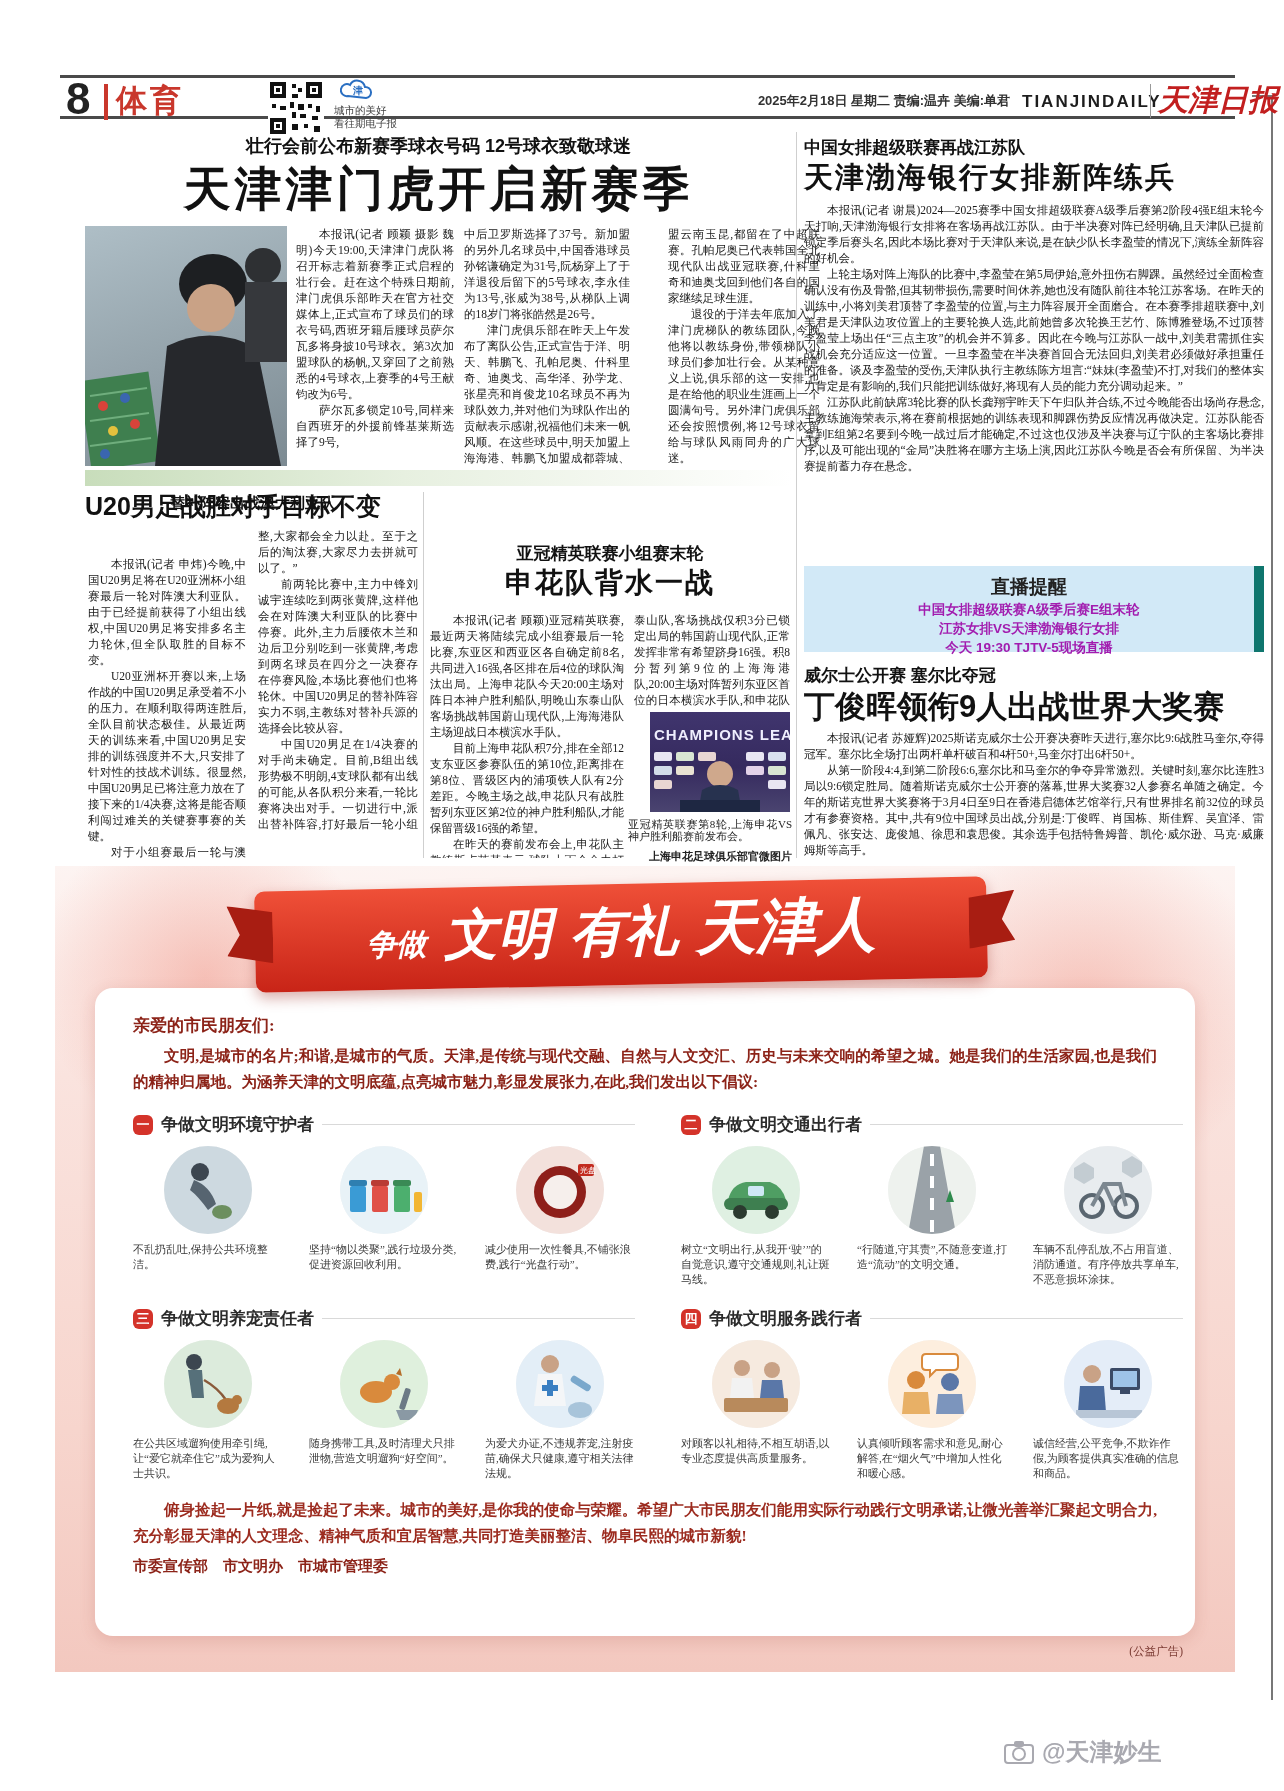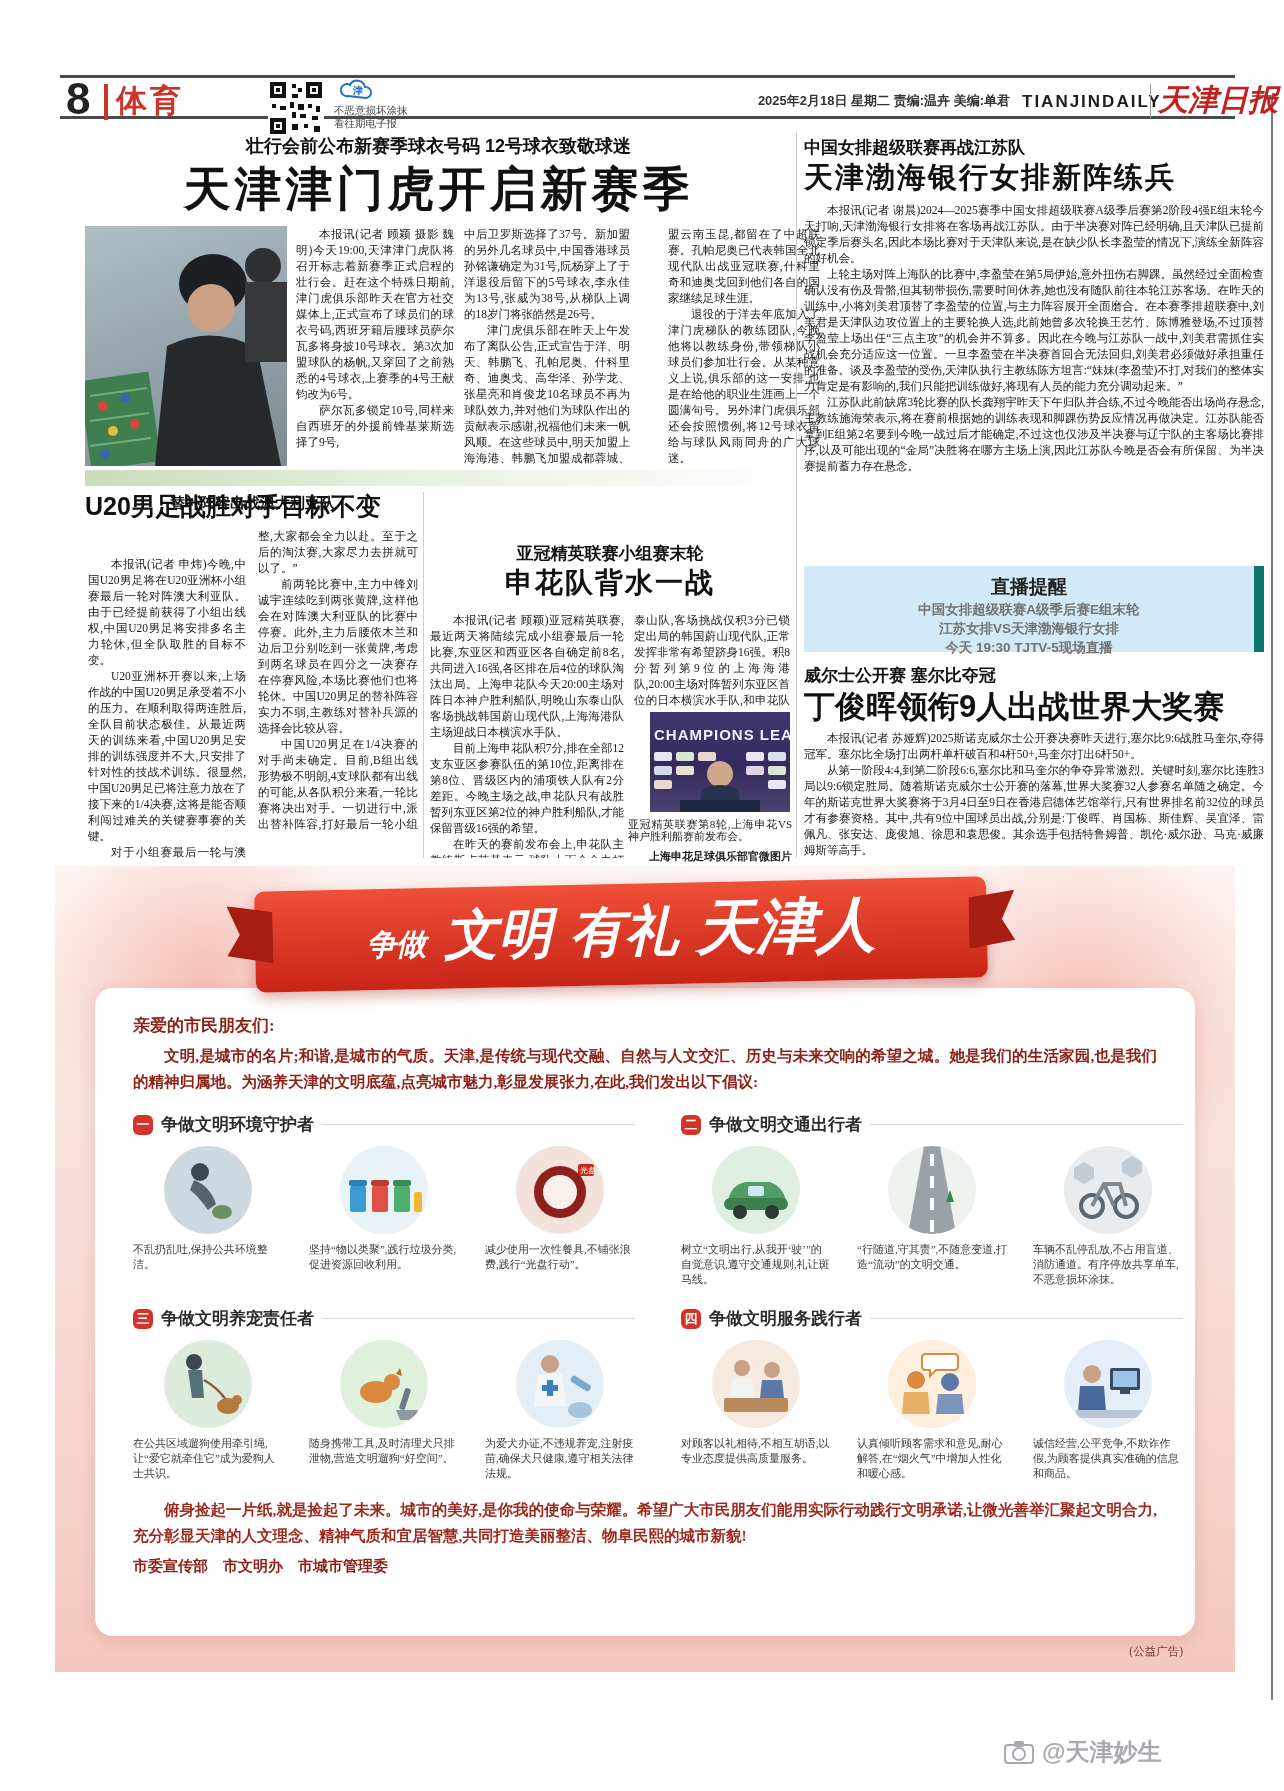--- a/index.html
+++ b/index.html
@@ -22,21 +22,21 @@
   .art-col p{margin:0;text-indent:2em;}
   .cont-first p:first-child{text-indent:0;}
   .caption{font-size:11px;line-height:12px;color:#222;}
   .caption-credit{font-weight:bold;}
   .vline{position:absolute;width:1px;background:#cfcfcf;}
   .green-div{position:absolute;height:16px;background:linear-gradient(90deg,#c8ddbb,#e7f0e0 45%,#f6f9f3 80%,#ffffff);}
   
   .livebox{position:absolute;background:#d2e9f7;border-right:10px solid #0f766e;text-align:center;
            font-family:"Liberation Sans",sans-serif;}
   .livebox .lb-title{font-size:19px;font-weight:bold;color:#222;margin-top:8px;}
-  .livebox .lb-line{font-size:13.5px;font-weight:bold;color:#737373;line-height:19px;}
+  .livebox .lb-line{font-size:13.5px;font-weight:bold;color:#a21caf;line-height:19px;}
   
   .photo-main{position:absolute;background:linear-gradient(160deg,#aebec6 0%,#93a2aa 55%,#7c8a92 100%);overflow:hidden;}
   .photo-presser{position:absolute;background:linear-gradient(180deg,#40356e 0%,#352a5e 55%,#4a4470 100%);overflow:hidden;}
   .presser-text{font-family:"Liberation Sans",sans-serif;font-weight:bold;color:#efeefe;font-size:15px;letter-spacing:1px;white-space:nowrap;}
   
   .psa{position:absolute;background:linear-gradient(180deg,#fdf4f2 0%,#fae3de 26%,#f7d5cd 70%,#f3c8bf 100%);overflow:hidden;}
   .psa:before{content:"";position:absolute;left:-60px;top:-40px;width:420px;height:300px;
               background:radial-gradient(circle,rgba(233,92,70,.30),transparent 65%);}
   .psa:after{content:"";position:absolute;right:-80px;top:-20px;width:460px;height:320px;
              background:radial-gradient(circle,rgba(233,92,70,.28),transparent 65%);}
@@ -108,21 +108,21 @@
     <rect x="24" y="44" width="6" height="6" fill="#111"></rect>
       <rect x="36" y="44" width="4" height="4" fill="#111"></rect>
       <rect x="46" y="46" width="6" height="6" fill="#111"></rect>
   </svg>
 
   <svg class="abs" style="left:340px;top:76px;" width="34" height="26" viewBox="0 0 34 26">
     <path d="M8 20 a6 6 0 1 1 2 -11 a8 8 0 0 1 15 2 a5.5 5.5 0 0 1 1 11 z" fill="none" stroke="#2a6fc2" stroke-width="2"></path>
     <text x="13" y="18" font-size="10" fill="#2a6fc2" font-weight="bold">津</text>
   </svg>
   <div class="abs qr-cap" style="left:334px;top:104px;">
-    <div>不恶意损坏涂抹</div>
+    <div>城市的美好</div>
     <div>看往期电子报</div>
   </div>
 
   <div class="abs dateline" style="left:640px;top:92px;width:370px;text-align:right;">2025年2月18日 星期二  责编:温卉  美编:单君</div>
   <div class="abs masthead-en" style="left:1022px;top:92px;">TIANJINDAILY</div>
   <div class="vline" style="left:1150px;top:84px;height:34px;background:#999;"></div>
   <div class="abs masthead-cn" style="left:1158px;top:80px;">天津日报</div>
 
   <div class="abs kicker" style="left:85px;top:134px;width:707px;text-align:center;font-size:18px;">壮行会前公布新赛季球衣号码 12号球衣致敬球迷</div>
   <div class="abs headline" style="left:85px;top:158px;width:707px;text-align:center;font-size:47px;letter-spacing:4px;">天津津门虎开启新赛季</div>

